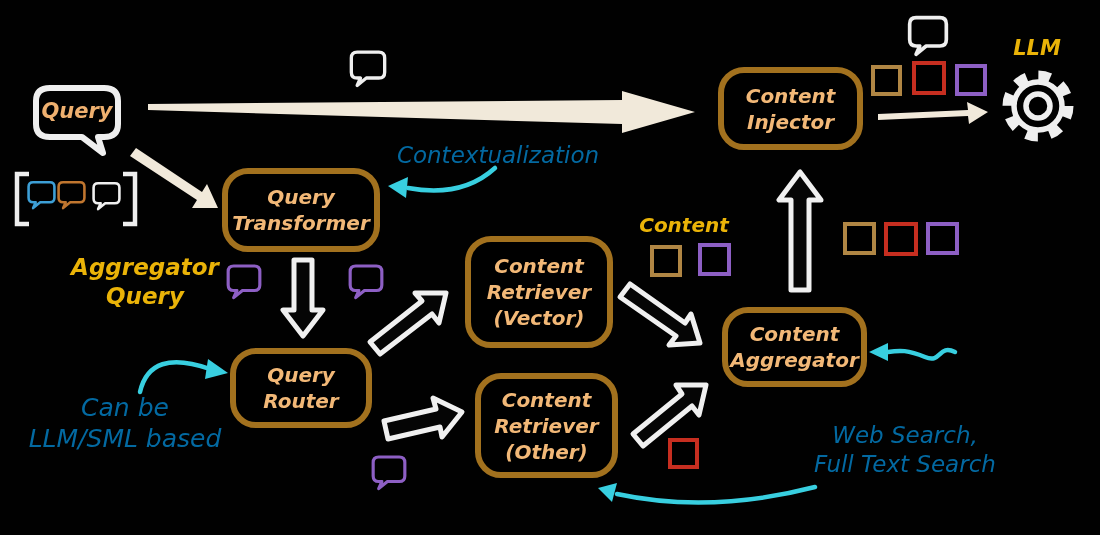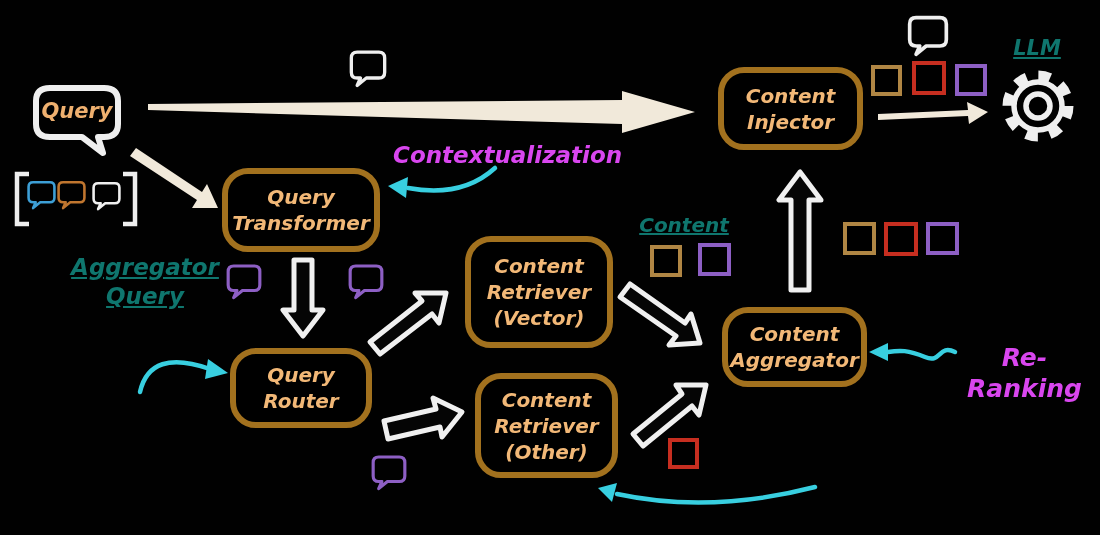--- a/index.html
+++ b/index.html
@@ -12,22 +12,22 @@
     position:absolute;display:flex;align-items:center;justify-content:center;
     border:6px solid #a2711e;border-radius:26px;background:#000;
     color:#f2b877;font-weight:bold;font-style:italic;font-size:20px;
     line-height:1.3;text-align:center;white-space:pre-line;
     box-shadow:0 0 0 2px #000 inset;
   }
   .lbl{
     position:absolute;white-space:pre-line;text-align:center;
     font-weight:bold;font-style:italic;line-height:1.25;
   }
-  .lbl.white{color:#0f766e;text-decoration:underline;}
-  .lbl.cyan{color:#d946ef;font-weight:bold;}
+  .lbl.white{color:#eab308;}
+  .lbl.cyan{color:#0369a1;font-weight:normal;}
   .sq{position:absolute;background:#000;border-style:solid;border-width:4px;}
   .sq.tan{border-color:#b08644;}
   .sq.red{border-color:#c62e20;}
   .sq.purple{border-color:#8d5fc4;}
 </style>
 </head>
 <body>
 
 <div class="canvas">
 
@@ -100,22 +100,25 @@
   <div class="node" style="left:722px;top:307px;width:133px;height:68px;">Content
 Aggregator</div>
   <div class="node" style="left:718px;top:67px;width:133px;height:71px;">Content
 Injector</div>
 
   <div class="lbl" style="left:40px;top:98px;width:74px;color:#efb06f;font-size:21px;">Query</div>
 
   <div class="lbl cyan" style="left:393px;top:141px;width:210px;font-size:23px;">Contextualization</div>
   <div class="lbl white" style="left:60px;top:253px;width:170px;font-size:23px;">Aggregator
 Query</div>
+  <div class="lbl cyan" style="left:10px;top:392px;width:230px;font-size:25px;">Can be
+LLM/SML based</div>
   <div class="lbl white" style="left:638px;top:213px;width:92px;font-size:20px;">Content</div>
-  <div class="lbl cyan" style="left:952px;top:342px;width:145px;font-size:25px;">Re-Ranking</div>
+  <div class="lbl cyan" style="left:790px;top:421px;width:230px;font-size:23px;">Web Search,
+Full Text Search</div>
   <div class="lbl white" style="left:1005px;top:35px;width:64px;font-size:21px;">LLM</div>
 
   <div class="sq tan" style="left:650px;top:245px;width:24px;height:24px;"></div>
   <div class="sq purple" style="left:698px;top:243px;width:25px;height:25px;"></div>
   <div class="sq red" style="left:668px;top:438px;width:23px;height:23px;"></div>
   <div class="sq tan" style="left:843px;top:222px;width:25px;height:25px;"></div>
   <div class="sq red" style="left:884px;top:222px;width:26px;height:26px;"></div>
   <div class="sq purple" style="left:926px;top:222px;width:25px;height:25px;"></div>
   <div class="sq tan" style="left:871px;top:65px;width:23px;height:23px;"></div>
   <div class="sq red" style="left:912px;top:61px;width:26px;height:26px;"></div>

